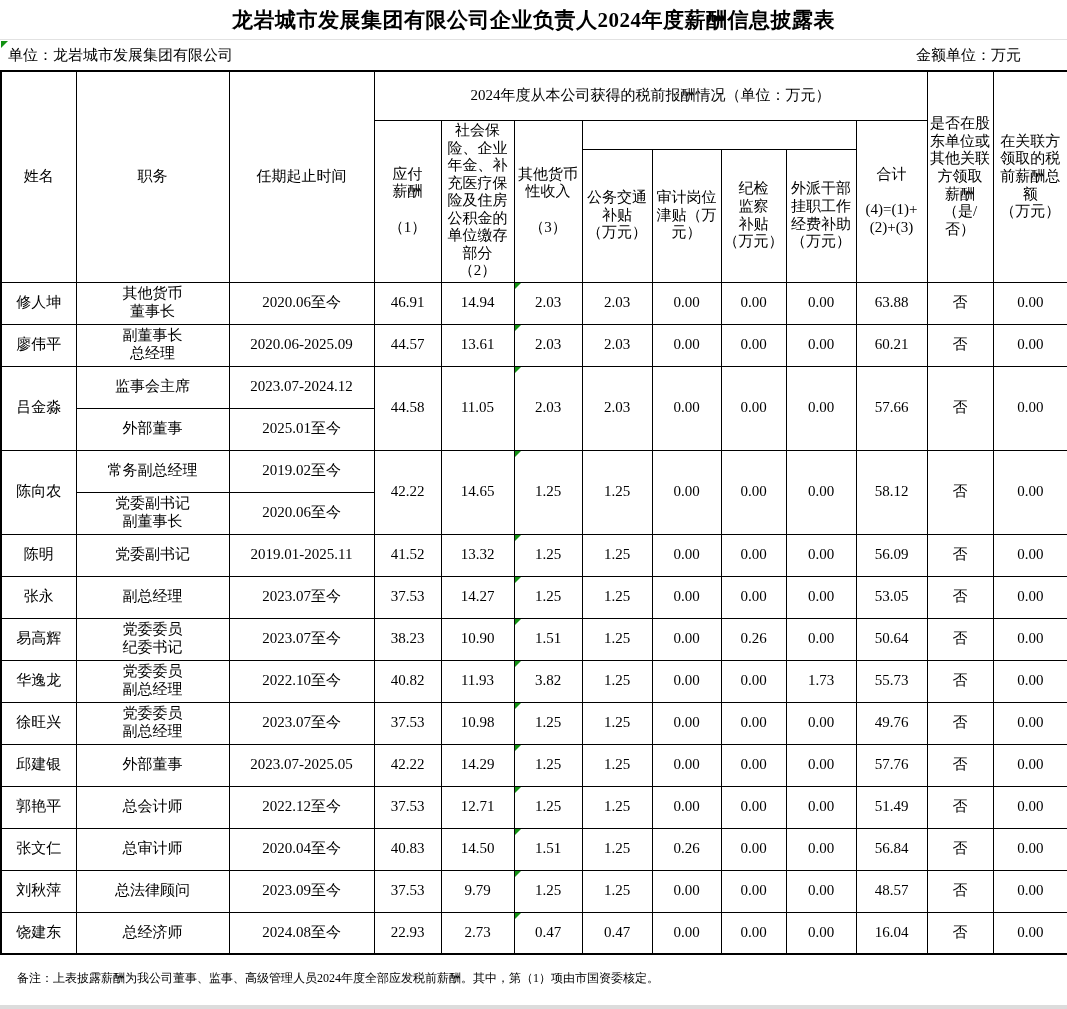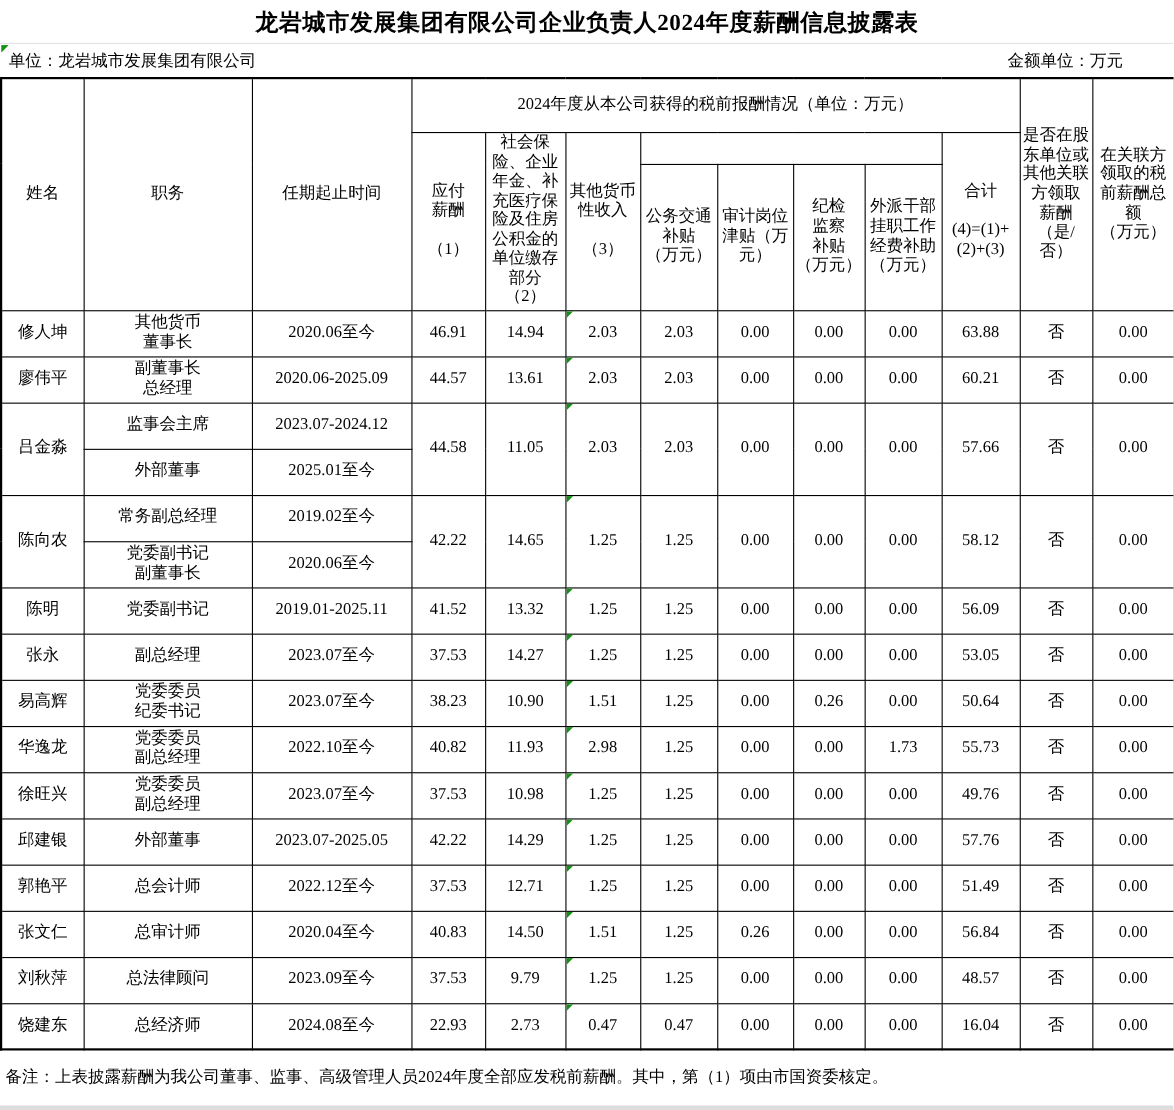--- a/index.html
+++ b/index.html
@@ -28,21 +28,21 @@
   }
   tr.hr1 { height:49px; }
   tr.hr2 { height:29px; }
   tr.hr3 { height:133px; }
   tr.dr  { height:42px; }
   .tri {
     position:absolute; top:0; left:0; width:7px; height:7px;
     background:#129112; clip-path:polygon(0 0,100% 0,0 100%);
   }
   .unit-bar .tri { top:1px; left:1px; }
-  .footnote { font-size:15px; text-align:left; padding:15px 4px 0 5px; }
+  .footnote { font-size:12px; text-align:left; padding:15px 4px 0 17px; }
   .bottom-strip { position:absolute; left:0; bottom:0; width:100%; height:4px; background:#dcdcdc; }
 </style>
 </head>
 <body>
 
 <div class="page">
 
   <div class="title-bar">
     <h1>龙岩城市发展集团有限公司企业负责人2024年度薪酬信息披露表</h1>
   </div>
@@ -246,21 +246,21 @@
       <td>0.00</td>
     </tr>
 
     <tr class="dr">
       <td>华逸龙</td>
       <td>党委委员
 副总经理</td>
       <td>2022.10至今</td>
       <td>40.82</td>
       <td>11.93</td>
-      <td><span class="tri"></span><span>2.98</span></td>
+      <td><span class="tri"></span><span>3.82</span></td>
       <td>1.25</td>
       <td>0.00</td>
       <td>0.00</td>
       <td>1.73</td>
       <td>55.73</td>
       <td>否</td>
       <td>0.00</td>
     </tr>
 
     <tr class="dr">

